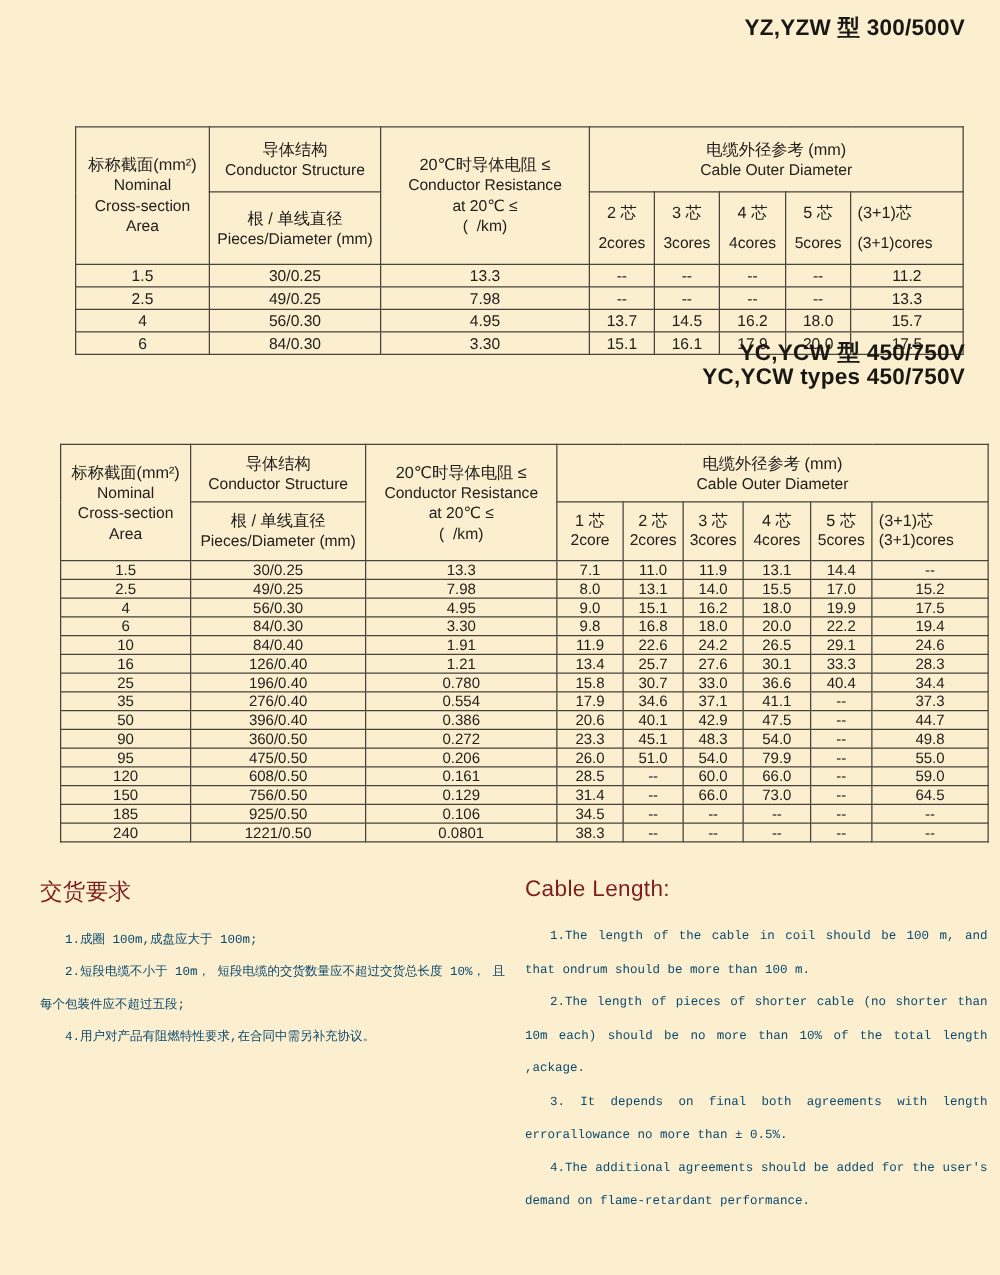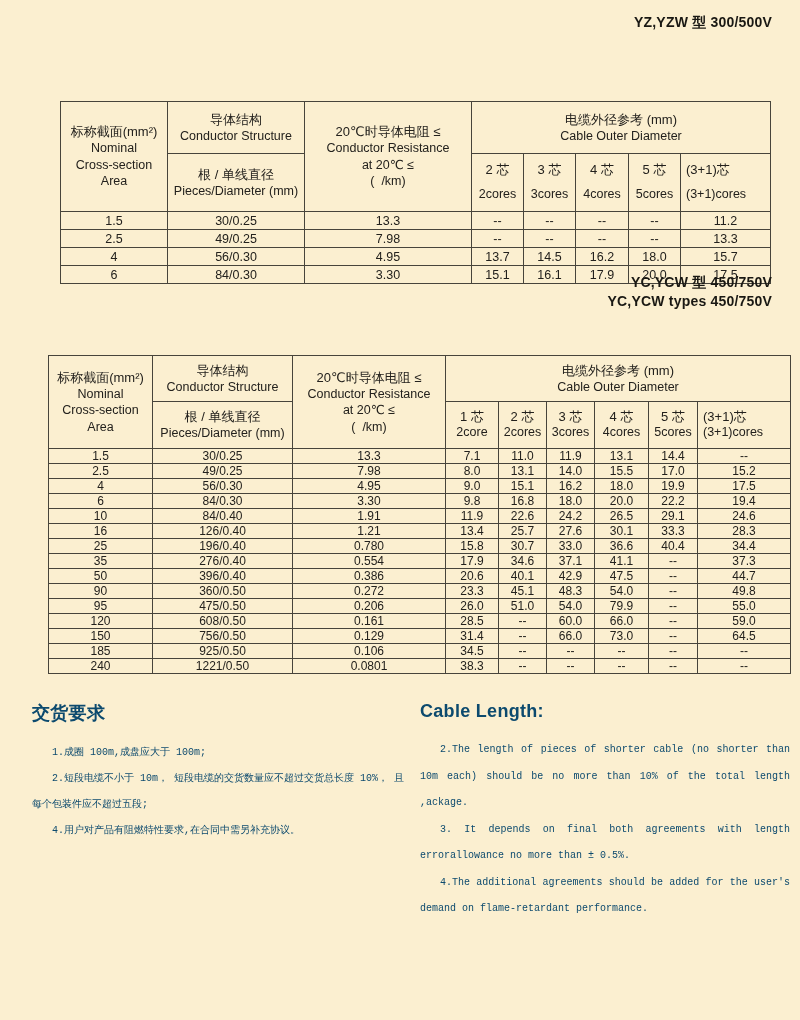--- a/index.html
+++ b/index.html
@@ -5,21 +5,21 @@
   * { box-sizing: border-box; }
   html,body { margin:0; padding:0; }
   body {
     width:800px; height:1020px; position:relative; overflow:hidden;
     background:#fbefd0;
     color:#23211d;
     font-family:"Liberation Sans","DejaVu Sans",sans-serif;
   }
   .doc-title {
     position:absolute; right:28px; text-align:right;
-    font-weight:700; font-size:14px; line-height:19px; letter-spacing:.2px;
+    font-weight:700; font-size:18px; line-height:19px; letter-spacing:.2px;
     color:#191813;
   }
   #title1 { top:13px; }
   #title2 { top:273px; }
 
   table {
     position:absolute; border-collapse:collapse; table-layout:fixed;margin-top:33px;
   }
   #table1 { left:60px; top:68px; }
   #table2 { left:48px; top:322px; }
@@ -43,21 +43,21 @@
   #table2 tbody td { height:15px; font-size:12px; }
 
   th.core-spread div { line-height:1.9; }
   th.core-tight  div { line-height:1.25; }
   th.left-head { text-align:left; padding-left:5px; }
 
   .section { position:absolute; }
   #delivery   { left:32px;  top:701px; width:374px; }
   #cable-len  { left:420px; top:701px; width:370px; }
   .section h3 {
-    margin:0; font-size:18px; font-weight:700; color:#0c4a6e; letter-spacing:.3px;
+    margin:0; font-size:18px; font-weight:400; color:#7f1d1d; letter-spacing:.3px;
   }
   .section .body { margin-top:15px; }
   .section p {
     margin:0; text-indent:2em; font-size:10px; line-height:26px; color:#0c4a6e;font-family:Liberation Mono, monospace;
   }
   #cable-len p { text-align:justify; line-height:26.5px; }
 </style>
 </head>
 <body>
 
@@ -415,17 +415,18 @@
   <div class="body">
       <p>1.成圈 100m,成盘应大于 100m;</p>
       <p>2.短段电缆不小于 10m， 短段电缆的交货数量应不超过交货总长度 10%， 且每个包装件应不超过五段;</p>
       <p>4.用户对产品有阻燃特性要求,在合同中需另补充协议。</p>
     </div>
 </div>
 
 <div class="section" id="cable-len">
   <h3>Cable Length:</h3>
   <div class="body">
+      <p>1.The length of the cable in coil should be 100 m, and that ondrum should be more than 100 m.</p>
       <p>2.The length of pieces of shorter cable (no shorter than 10m each) should be no more than 10% of the total length ,ackage.</p>
       <p>3. It depends on final both agreements with length errorallowance no more than ± 0.5%.</p>
       <p>4.The additional agreements should be added for the user's demand on flame-retardant performance.</p>
     </div>
 </div>
 
 </body></html>

